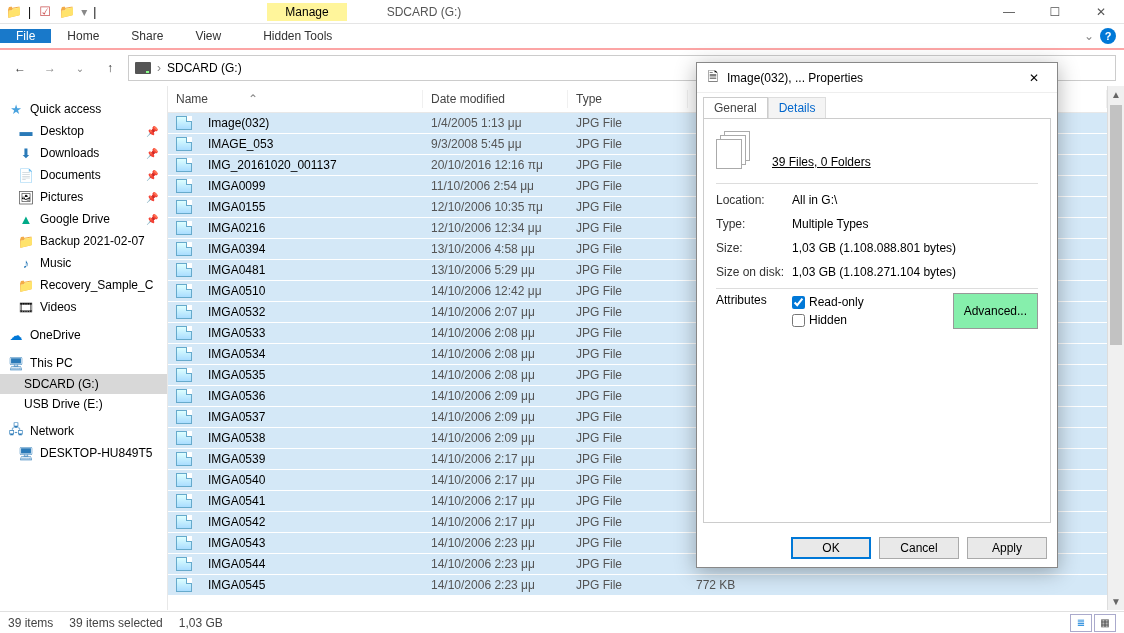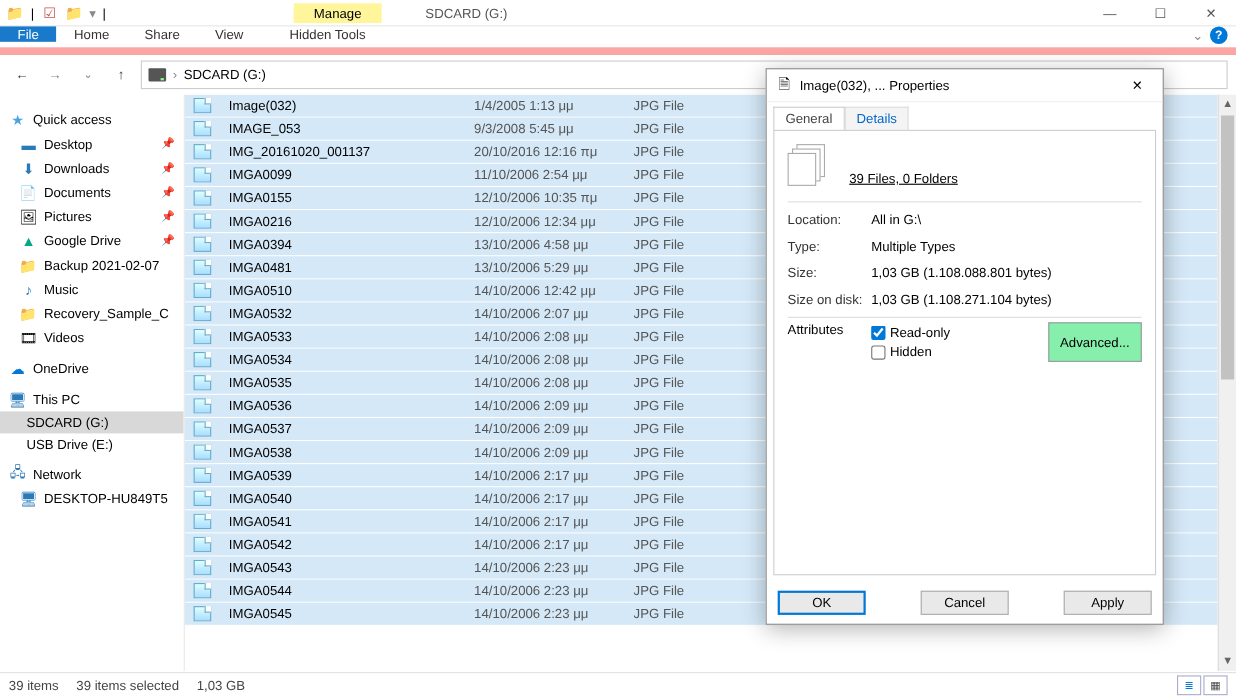--- a/index.html
+++ b/index.html
@@ -7,21 +7,21 @@
 
 
 .titlebar { height: 24px; display: flex; align-items: center; background: #fff; border-bottom: 1px solid #e5e5e5; }
 .titlebar .qat { display: flex; align-items: center; gap: 6px; padding: 0 6px; }
 .titlebar .tab-contextual { background: #fff59b; padding: 2px 18px; margin-left: 165px; font-size: 12px; }
 .titlebar .title-text { margin-left: 40px; color: #555; }
 .titlebar .win-controls { margin-left: auto; display: flex; }
 .titlebar .win-controls div { width: 46px; height: 24px; display: flex; align-items: center; justify-content: center; color: #555; }
 
 
-.ribbon { height: 26px; display: flex; align-items: flex-start; border-bottom: 7px solid #fca5a5; }
+.ribbon { height: 26px; display: flex; align-items: center; border-bottom: 2px solid #fca5a5; }
 .ribbon .file-tab { background: #1979ca; color: #fff; padding: 0 16px; display: flex; align-items: center; }
 .ribbon .rtab { padding: 0 16px; display: flex; align-items: center; color: #333; }
 .ribbon .rtab.ctx { margin-left: 10px; }
 .ribbon .help-icon { margin-left: auto; margin-right: 8px; display:flex; align-items:center; gap:6px; color:#0078d7;}
 .ribbon .help-icon .chev { color:#888; }
 
 
 .navrow { height: 36px; display: flex; align-items: center; padding: 4px 8px; gap: 6px; }
 .navrow .navbtn { width: 24px; height: 24px; display: flex; align-items: center; justify-content: center; color: #888; }
 .navrow .navbtn.enabled { color: #333; }
@@ -76,21 +76,21 @@
 .dialog .summary { display:flex; align-items:flex-end; gap:18px; margin-bottom: 14px; text-decoration: underline; }
 .dialog .stack-icon { width: 38px; height: 38px; position:relative; }
 .dialog .stack-icon .pg { position:absolute; width:26px; height:30px; background:#fff; border:1px solid #aaa; }
 .dialog .proprow { display:flex; padding: 5px 0; }
 .dialog .proprow .k { width: 76px; color:#333; }
 .dialog hr { border:none; border-top:1px solid #ddd; margin: 4px 0; }
 .dialog .attrs { display:flex; }
 .dialog .attrs .checks { flex:1; }
 .dialog .checkrow { display:flex; align-items:center; gap:4px; padding:2px 0; }
 .dialog .advbtn { border:1px solid #999; background:#86efac; padding: 2px 10px; }
-.dialog .dbuttons { display:flex; gap:8px; justify-content:space-between; padding: 8px 10px; }
+.dialog .dbuttons { display:flex; gap:8px; justify-content:flex-end; padding: 8px 10px; }
 .dialog .dbuttons button { width: 80px; height: 22px; border:1px solid #aaa; background:#e9e9e9; }
 .dialog .dbuttons button.primary { border:2px solid #0078d7; background:#e9e9e9; }
 input[type=checkbox]{ width:13px; height:13px; accent-color:#0078d7; }
 </style>
 </head>
 <body>
 
 <div class="titlebar">
   <div class="qat">
     <span class="ico">📁</span>
@@ -203,20 +203,29 @@
         <span class="ico" style="color:#2a7ab8">🖧</span>
         <span>Network</span>
       </div>
     <div class="item">
         <span class="ico" style="color:#2a7ab8">🖥</span>
         <span>DESKTOP-HU849T5</span>
       </div>
   </div>
 
   <div class="filepane">
+    <div class="columns">
+      <div class="col col-name">
+          <span>Name</span>
+          <span style="color:#888">⌃</span>
+        </div>
+      <div class="col col-date">Date modified</div>
+      <div class="col col-type">Type</div>
+      <div class="col col-size"></div>
+    </div>
     <div class="filelist" id="filelist">
         <div class="row">
           <div class="c c-name">
             <span class="jpg-icon"></span>
             <span>Image(032)</span>
           </div>
           <div class="c c-date">1/4/2005 1:13 μμ</div>
           <div class="c c-type">JPG File</div>
           <div class="c c-size"></div>
         </div>

